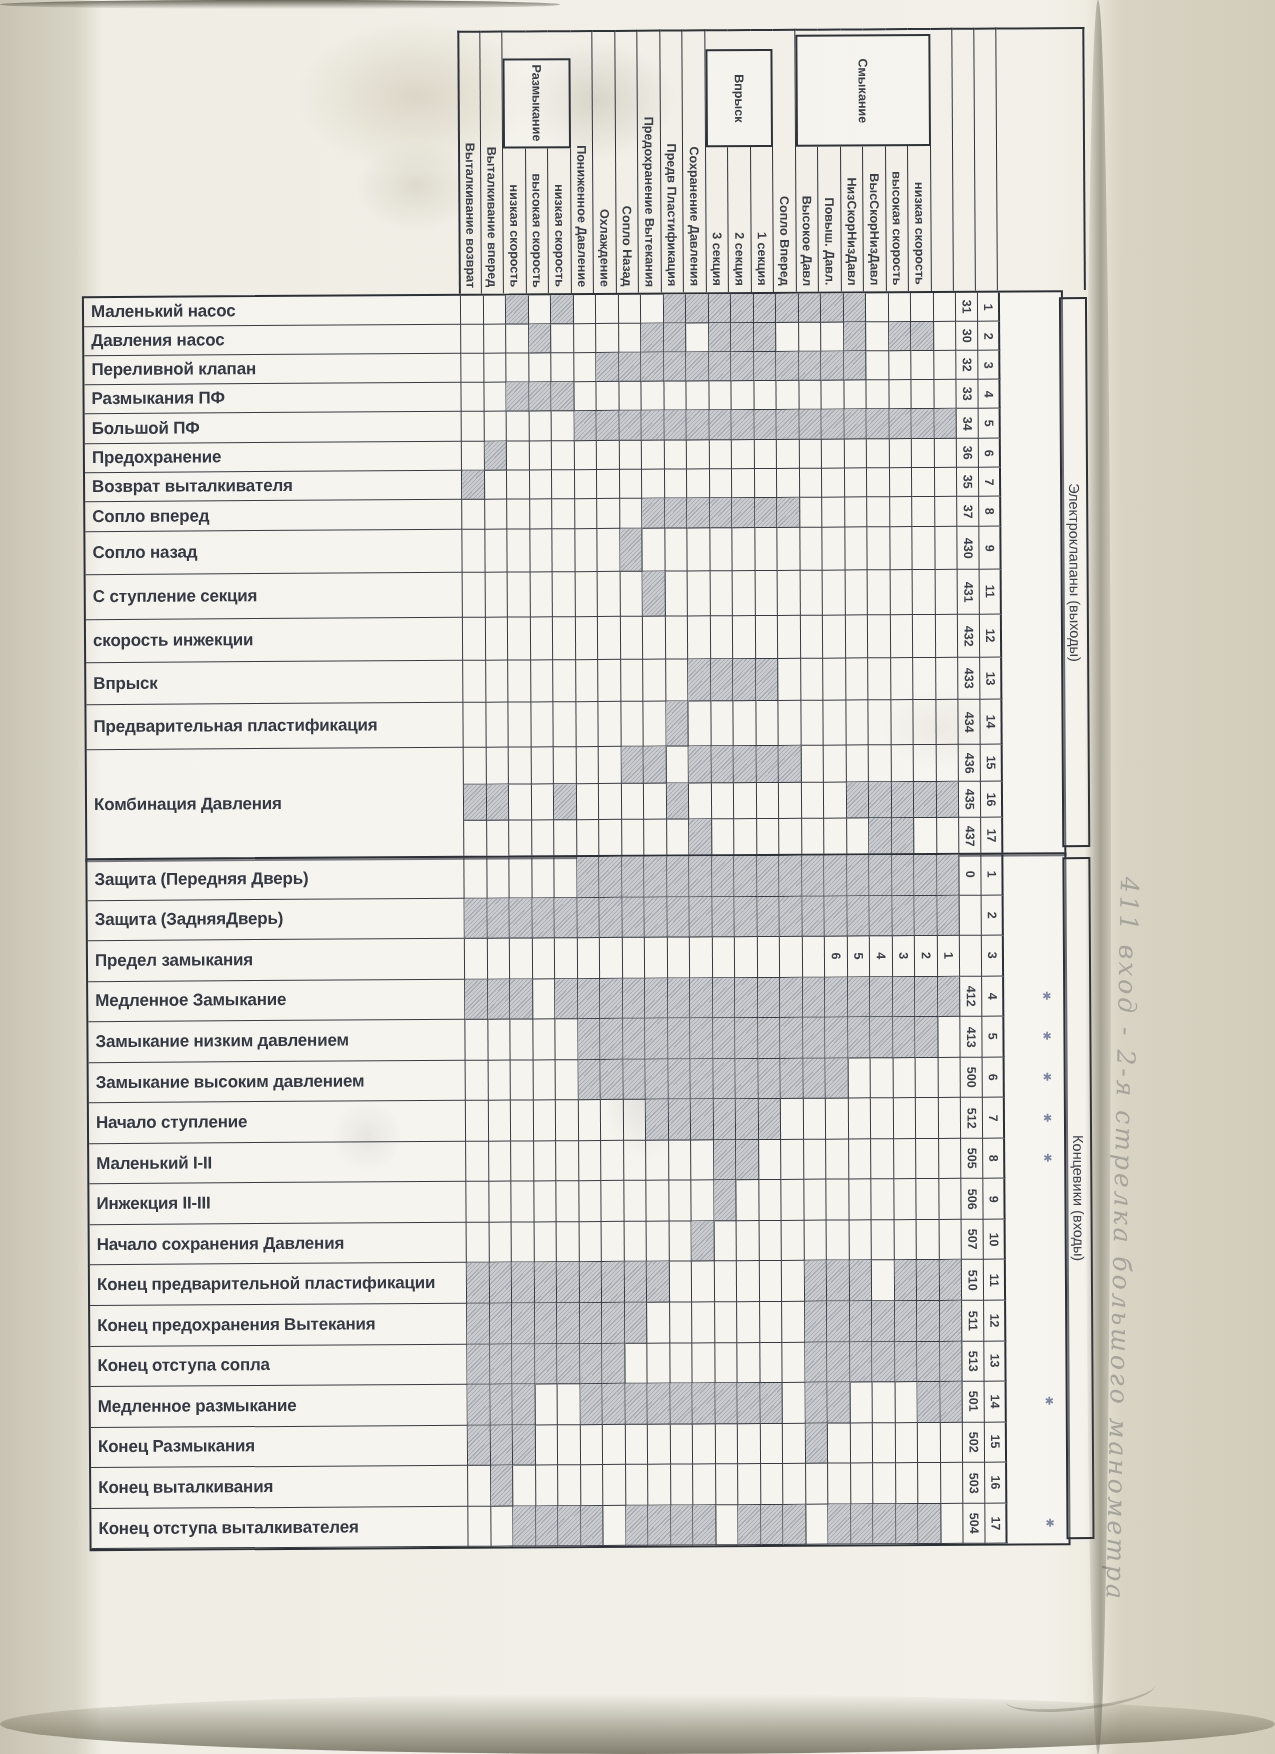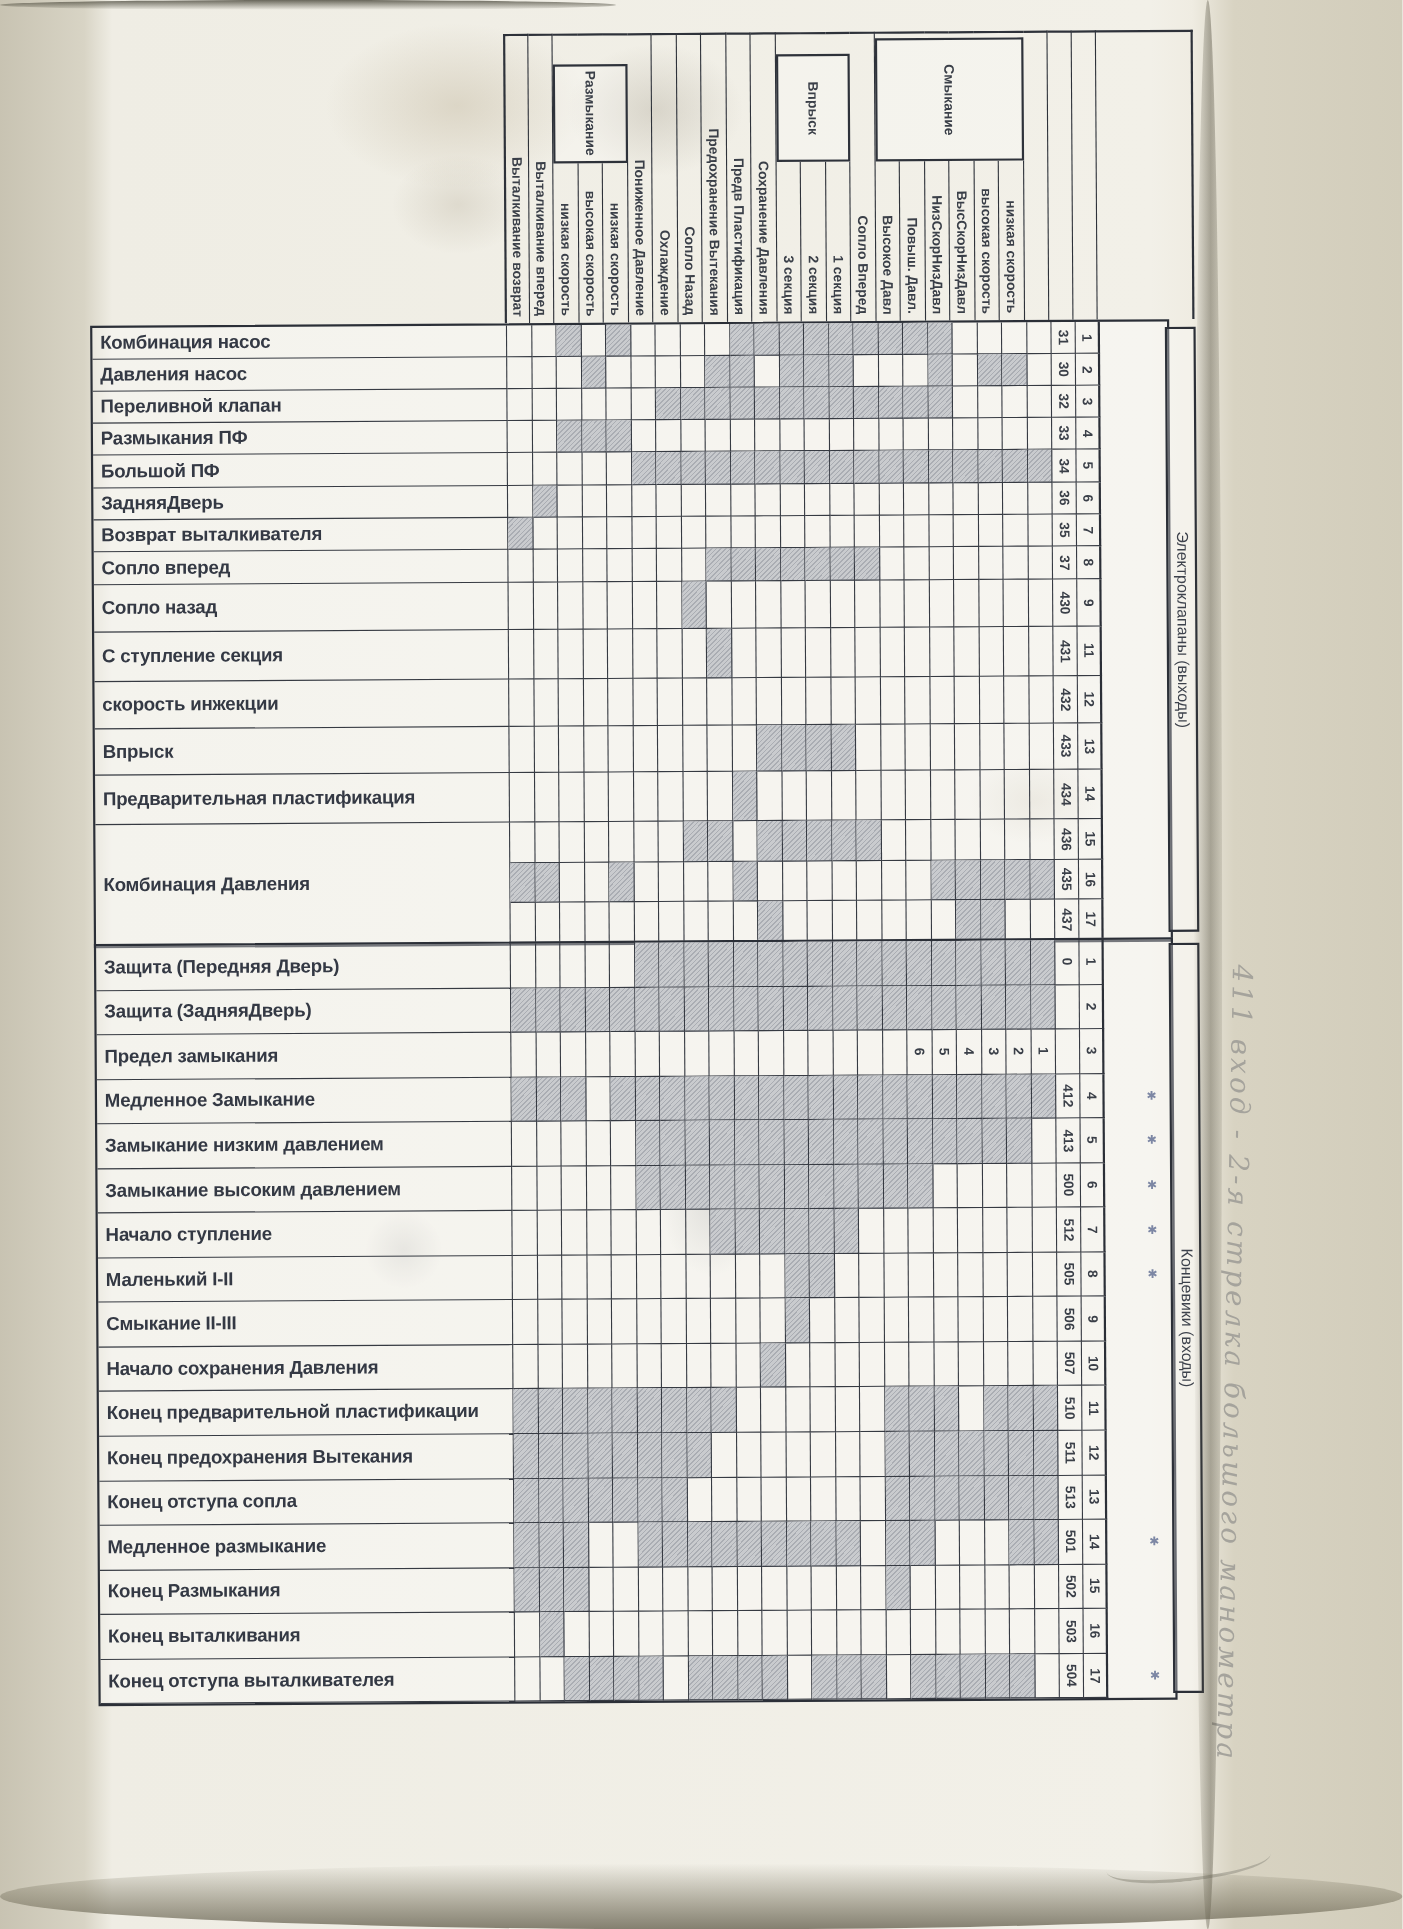--- a/index.html
+++ b/index.html
@@ -150,21 +150,21 @@
       </div>
       <div class="gbox" style="left: 799.5px; top: 36px; width: 135px; height: 112px;">
         <span class="vtext">Смыкание</span>
       </div>
       <div class="hfull" style="left: 957px; top: 30px; width: 22px; height: 263px; border-top: 2px solid rgb(46, 50, 58);"></div>
       <div class="hfull" style="left: 979px; top: 30px; width: 22px; height: 263px; border-top: 2px solid rgb(46, 50, 58);"></div>
       <div class="hfull" style="left: 1001px; top: 30px; width: 88px; height: 263px; border-top: 2px solid rgb(46, 50, 58); border-right: 2px solid rgb(46, 50, 58);"></div>
       <div class="block" style="top: 293px;">
         <div class="row" style="height: 29px;">
           <div class="label" style="height: 29px;">
-            <span>Комбинация насос</span>
+            <span>Маленький насос</span>
           </div>
           <div style="display: flex;">
             <div class="cell gridcell" style="height: 29px;"></div>
             <div class="cell gridcell" style="height: 29px;"></div>
             <div class="cell gridcell sh" style="height: 29px;"></div>
             <div class="cell gridcell" style="height: 29px;"></div>
             <div class="cell gridcell sh" style="height: 29px;"></div>
             <div class="cell gridcell" style="height: 29px;"></div>
             <div class="cell gridcell" style="height: 29px;"></div>
             <div class="cell gridcell" style="height: 29px;"></div>
@@ -325,21 +325,21 @@
             <div class="cell numcell" style="width: 22px; height: 30px;">
               <span class="vtext">34</span>
             </div>
             <div class="cell idxcell" style="width: 22px; height: 30px;">
               <span class="vtext">5</span>
             </div>
           </div>
         </div>
         <div class="row" style="height: 29px;">
           <div class="label" style="height: 29px;">
-            <span>ЗадняяДверь</span>
+            <span>Предохранение</span>
           </div>
           <div style="display: flex;">
             <div class="cell gridcell" style="height: 29px;"></div>
             <div class="cell gridcell sh" style="height: 29px;"></div>
             <div class="cell gridcell" style="height: 29px;"></div>
             <div class="cell gridcell" style="height: 29px;"></div>
             <div class="cell gridcell" style="height: 29px;"></div>
             <div class="cell gridcell" style="height: 29px;"></div>
             <div class="cell gridcell" style="height: 29px;"></div>
             <div class="cell gridcell" style="height: 29px;"></div>
@@ -1003,21 +1003,21 @@
             <div class="cell numcell" style="width: 22px; height: 40.55px;">
               <span class="vtext">505</span>
             </div>
             <div class="cell idxcell" style="width: 22px; height: 40.55px;">
               <span class="vtext">8</span>
             </div>
           </div>
         </div>
         <div class="row" style="height: 40.55px;">
           <div class="label" style="height: 40.55px;">
-            <span>Смыкание II-III</span>
+            <span>Инжекция II-III</span>
           </div>
           <div style="display: flex;">
             <div class="cell gridcell" style="height: 40.55px;"></div>
             <div class="cell gridcell" style="height: 40.55px;"></div>
             <div class="cell gridcell" style="height: 40.55px;"></div>
             <div class="cell gridcell" style="height: 40.55px;"></div>
             <div class="cell gridcell" style="height: 40.55px;"></div>
             <div class="cell gridcell" style="height: 40.55px;"></div>
             <div class="cell gridcell" style="height: 40.55px;"></div>
             <div class="cell gridcell" style="height: 40.55px;"></div>

